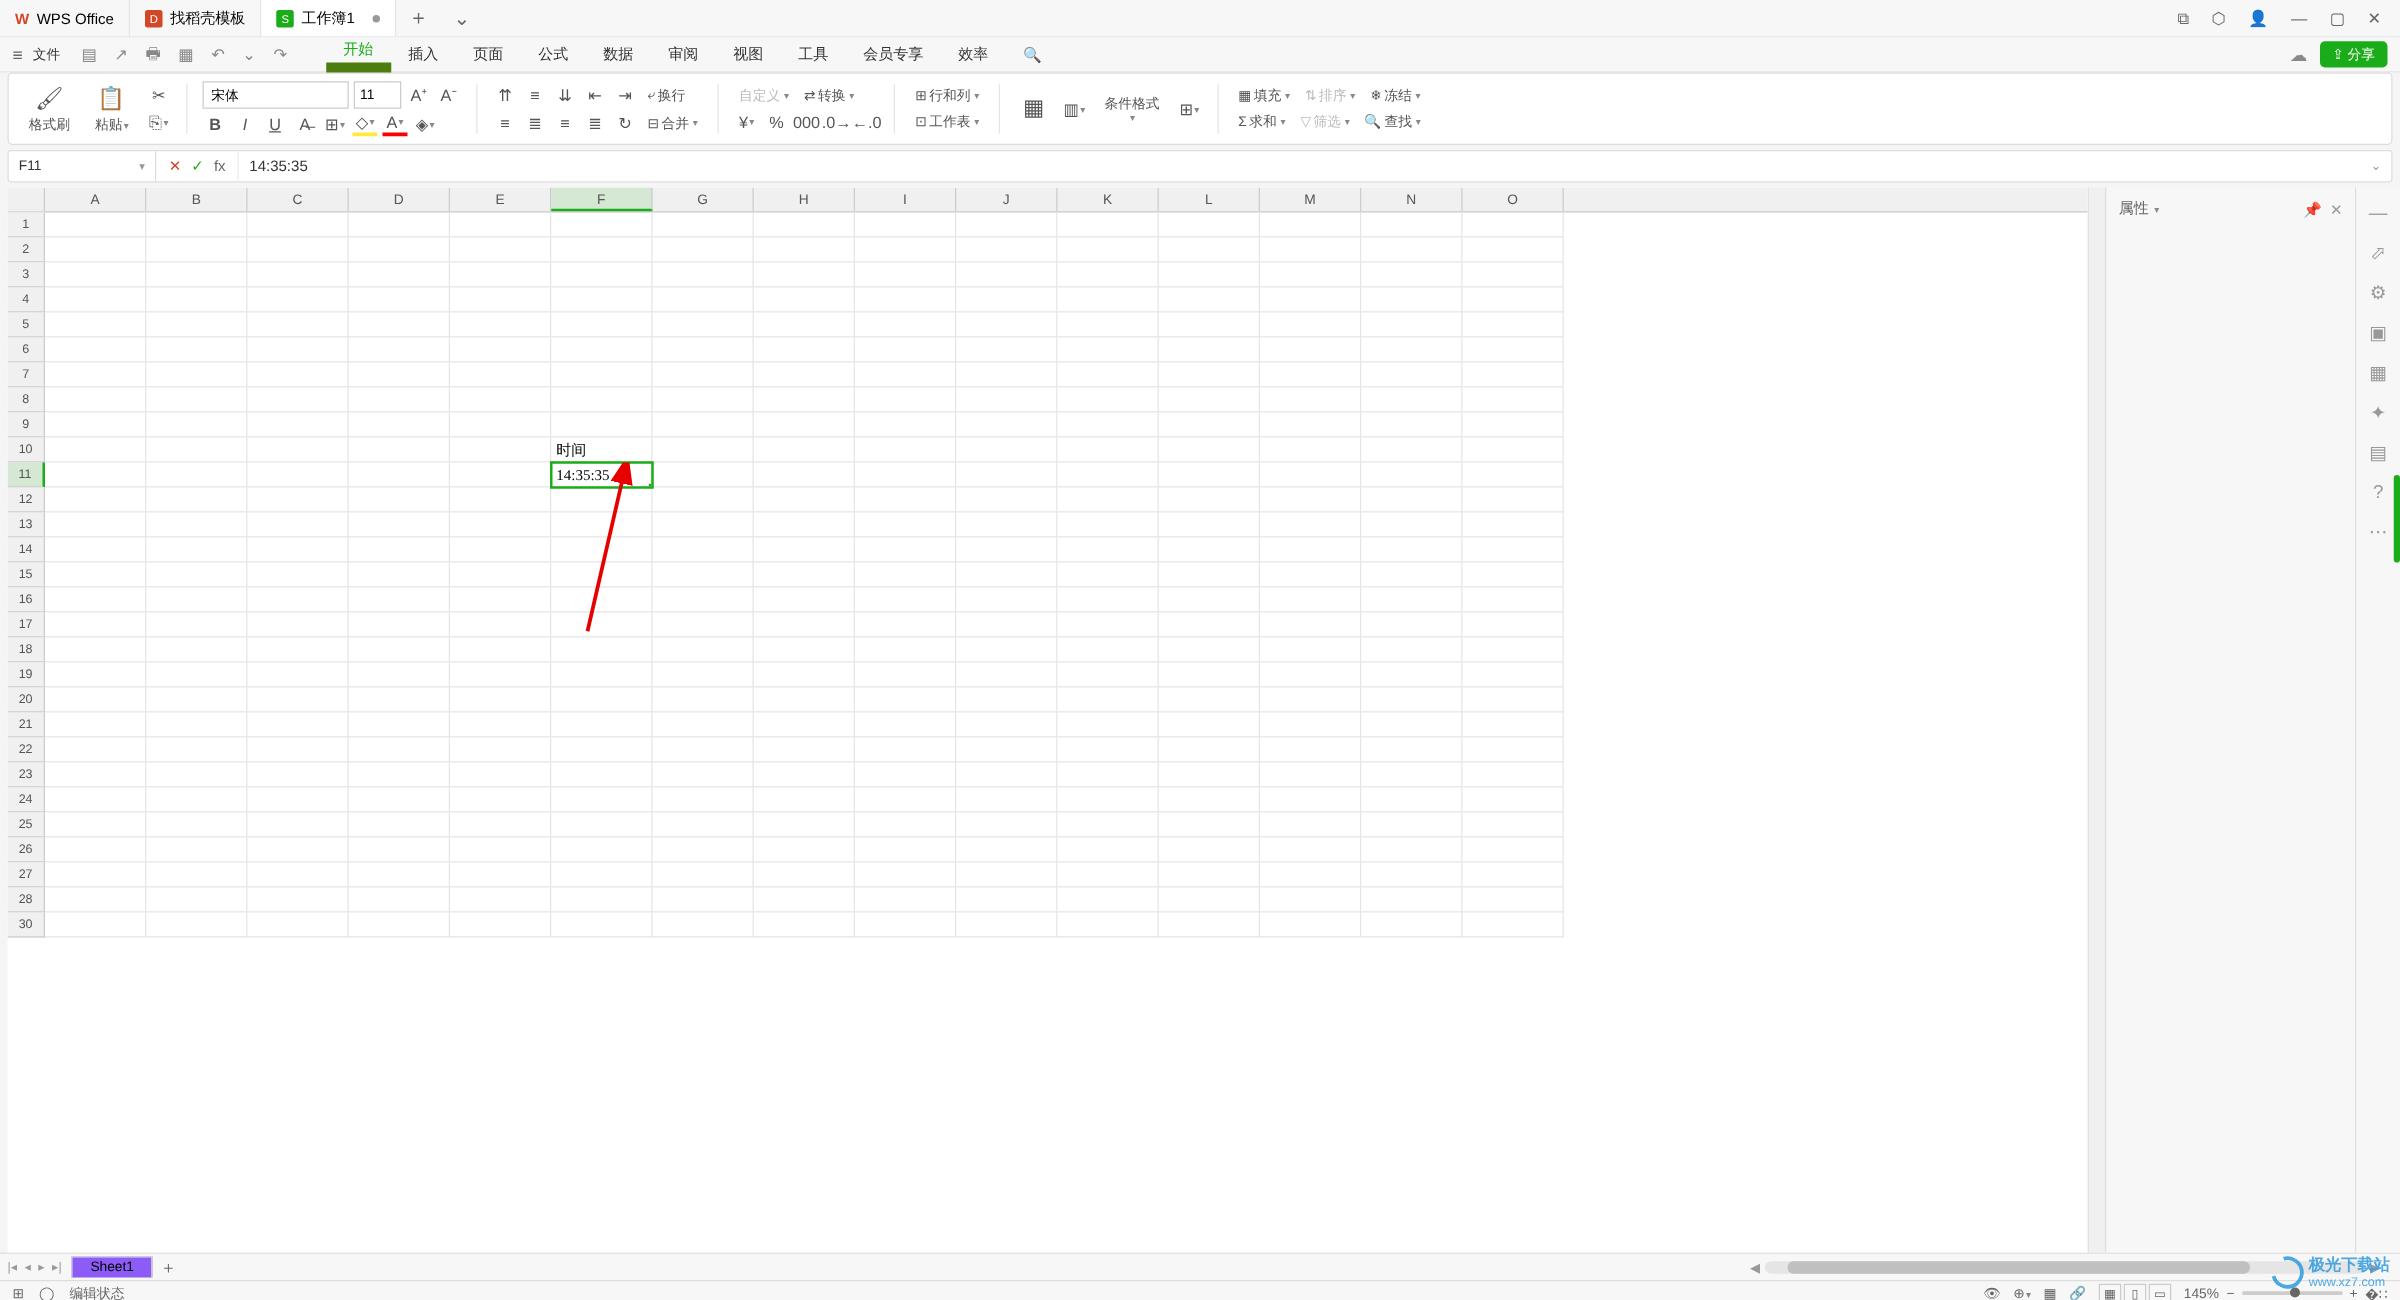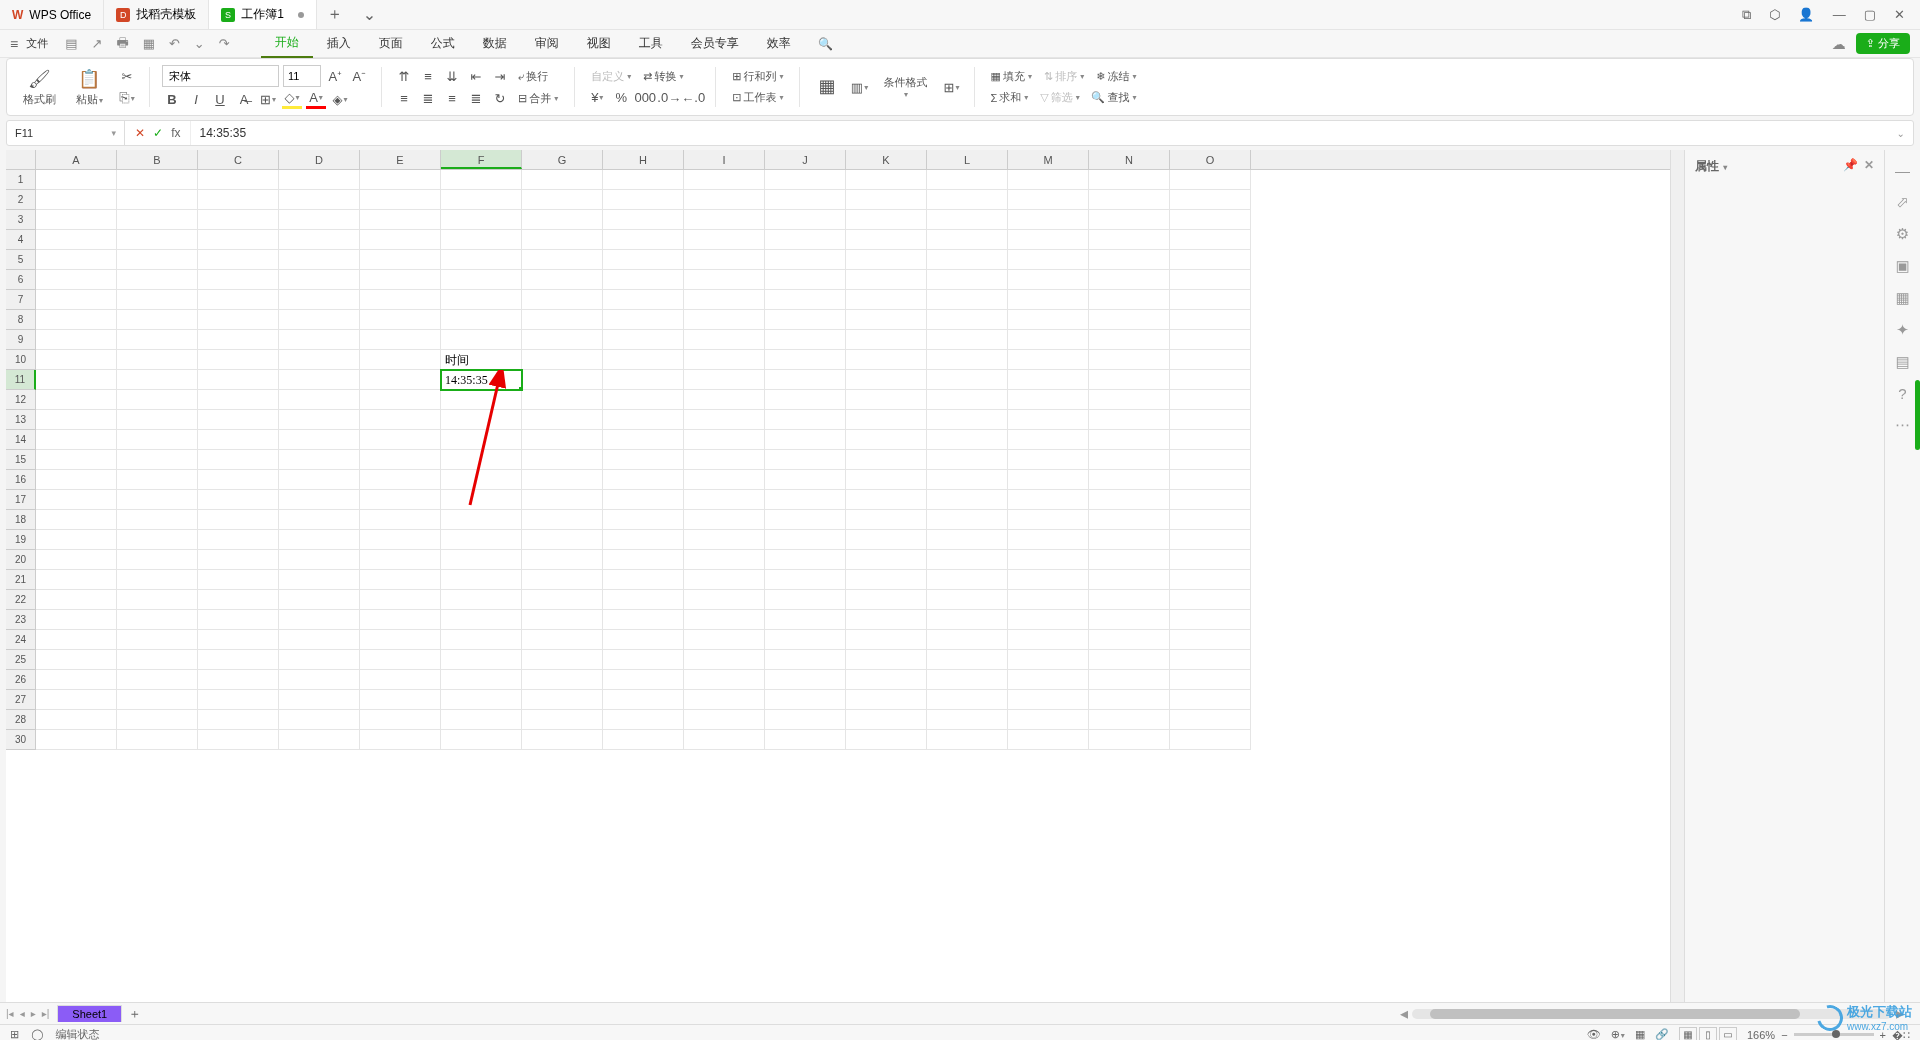--- a/index.html
+++ b/index.html
@@ -16,21 +16,21 @@
   .window-controls { margin-left: auto; display: flex; gap: 18px; padding-right: 15px; color: #666; }
   .window-controls span { cursor: pointer; font-size: 13px; }
 
   .menu-bar { height: 28px; background: #f7f7f7; display: flex; align-items: center; padding: 0 10px; gap: 0; border-bottom: 1px solid #e5e5e5; }
   .menu-left { display: flex; align-items: center; gap: 8px; }
   .hamburger { font-size: 14px; color: #666; cursor: pointer; }
   .file-label { font-size: 11px; color: #333; cursor: pointer; margin-right: 6px; }
   .qat-icon { font-size: 13px; color: #888; cursor: pointer; padding: 0 3px; }
   .menu-tabs { display: flex; margin-left: 28px; }
   .menu-tab { padding: 0 14px; font-size: 12px; color: #333; cursor: pointer; height: 28px; display: flex; align-items: center; }
-  .menu-tab.active { color: #1aad19; border-bottom: 2px solid #4d7c0f; }
+  .menu-tab.active { color: #1aad19; border-bottom: 8px solid #4d7c0f; }
   .menu-right { margin-left: auto; display: flex; gap: 10px; align-items: center; }
   .share-btn { background: #1aad19; color: #fff; padding: 3px 10px; border-radius: 4px; font-size: 11px; cursor: pointer; display: flex; align-items: center; gap: 3px; }
   .cloud-icon { color: #888; font-size: 14px; }
 
   .ribbon { height: 58px; background: #fff; border: 1px solid #ddd; margin: 0 6px; border-radius: 4px; display: flex; align-items: center; padding: 0 10px; gap: 8px; }
   .ribbon-group { display: flex; flex-direction: column; gap: 2px; }
   .ribbon-row { display: flex; align-items: center; gap: 4px; }
   .ribbon-btn { font-size: 11px; color: #555; padding: 2px 4px; cursor: pointer; display: flex; align-items: center; gap: 2px; white-space: nowrap; }
   .ribbon-btn.disabled { color: #bbb; }
   .ribbon-big { display: flex; flex-direction: column; align-items: center; font-size: 11px; color: #555; padding: 2px 6px; cursor: pointer; }
@@ -61,21 +61,21 @@
   .rows-wrap { position: relative; }
   .row { display: flex; height: 20px; }
   .row-h { width: 30px; background: #f0f0f0; border-right: 1px solid #ccc; border-bottom: 1px solid #ccc; text-align: center; font-size: 10px; color: #555; line-height: 20px; }
   .row-h.sel { background: #d4e8d4; border-right: 2px solid #1aad19; }
   .cell { width: 81px; border-right: 1px solid #e5e5e5; border-bottom: 1px solid #e5e5e5; font-size: 12px; padding: 0 4px; line-height: 20px; white-space: nowrap; overflow: hidden; font-family: SimSun, serif; }
   .cell.active { outline: 2px solid #1aad19; outline-offset: -1px; position: relative; z-index: 2; }
   .cell.active::after { content: ''; position: absolute; right: -3px; bottom: -3px; width: 5px; height: 5px; background: #1aad19; }
 
   .vscroll { width: 14px; background: #f0f0f0; border-left: 1px solid #ddd; }
   .side-panel { width: 200px; background: #f7f7f7; border-left: 1px solid #ddd; padding: 8px 10px; font-size: 12px; color: #666; position: relative; }
-  .side-panel-hdr { display: flex; justify-content: space-between; align-items: flex-start; font-weight: bold; }
+  .side-panel-hdr { display: flex; justify-content: space-between; align-items: flex-end; }
   .side-close { display: flex; gap: 6px; color: #999; }
   .side-tools { width: 36px; background: #f7f7f7; border-left: 1px solid #ddd; display: flex; flex-direction: column; align-items: center; gap: 14px; padding-top: 12px; color: #999; }
   .side-tool { font-size: 15px; cursor: pointer; }
 
   .sheet-tabs { height: 22px; background: #f7f7f7; display: flex; align-items: center; border-top: 1px solid #ddd; padding: 0 6px; }
   .sheet-nav { display: flex; gap: 6px; color: #999; font-size: 10px; }
   .sheet-nav span { cursor: pointer; }
   .sheet-tab { padding: 2px 14px; font-size: 11px; background: #8b5cf6; border: 1px solid #ddd; border-bottom: none; margin-left: 8px; cursor: pointer; }
   .sheet-add { margin-left: 6px; color: #666; cursor: pointer; font-size: 13px; }
   .hscroll-area { flex: 1; display: flex; align-items: center; justify-content: flex-end; padding-right: 10px; }
@@ -893,21 +893,21 @@
     <span>👁</span>
     <span>⊕<span class="dd">▾</span></span>
     <span>▦</span>
     <span>🔗</span>
     <div class="view-btns">
       <div class="view-btn">▦</div>
       <div class="view-btn">▯</div>
       <div class="view-btn">▭</div>
     </div>
     <div class="zoom">
-      <span>166%</span>
+      <span>145%</span>
       <span>−</span>
       <div class="zoom-slider">
           <div class="zoom-thumb"></div>
         </div>
       <span>+</span>
       <span>�∷</span>
     </div>
   </div>
 </div>
 

